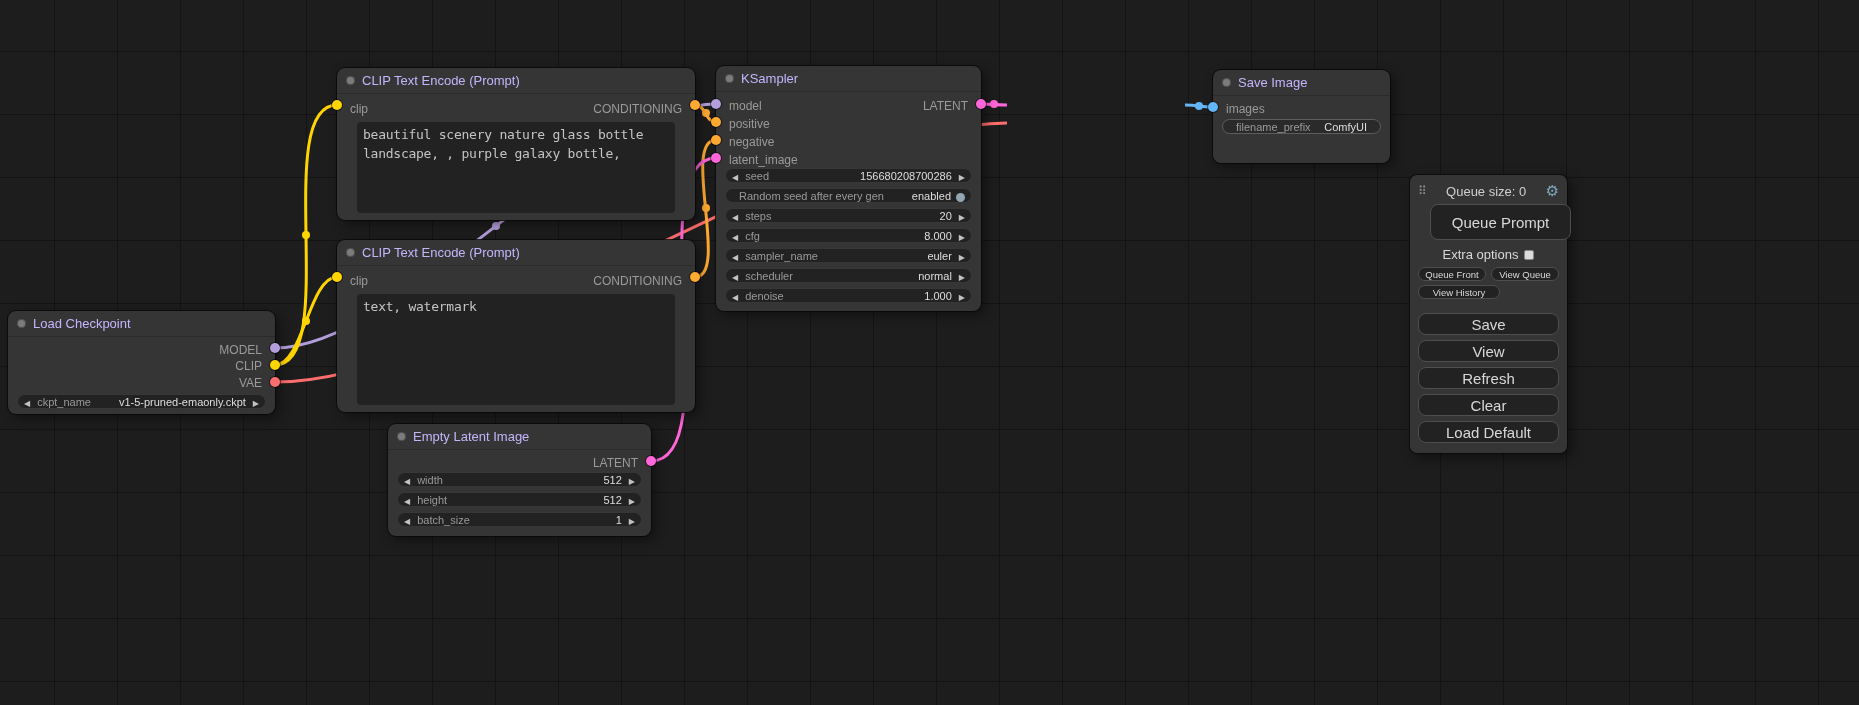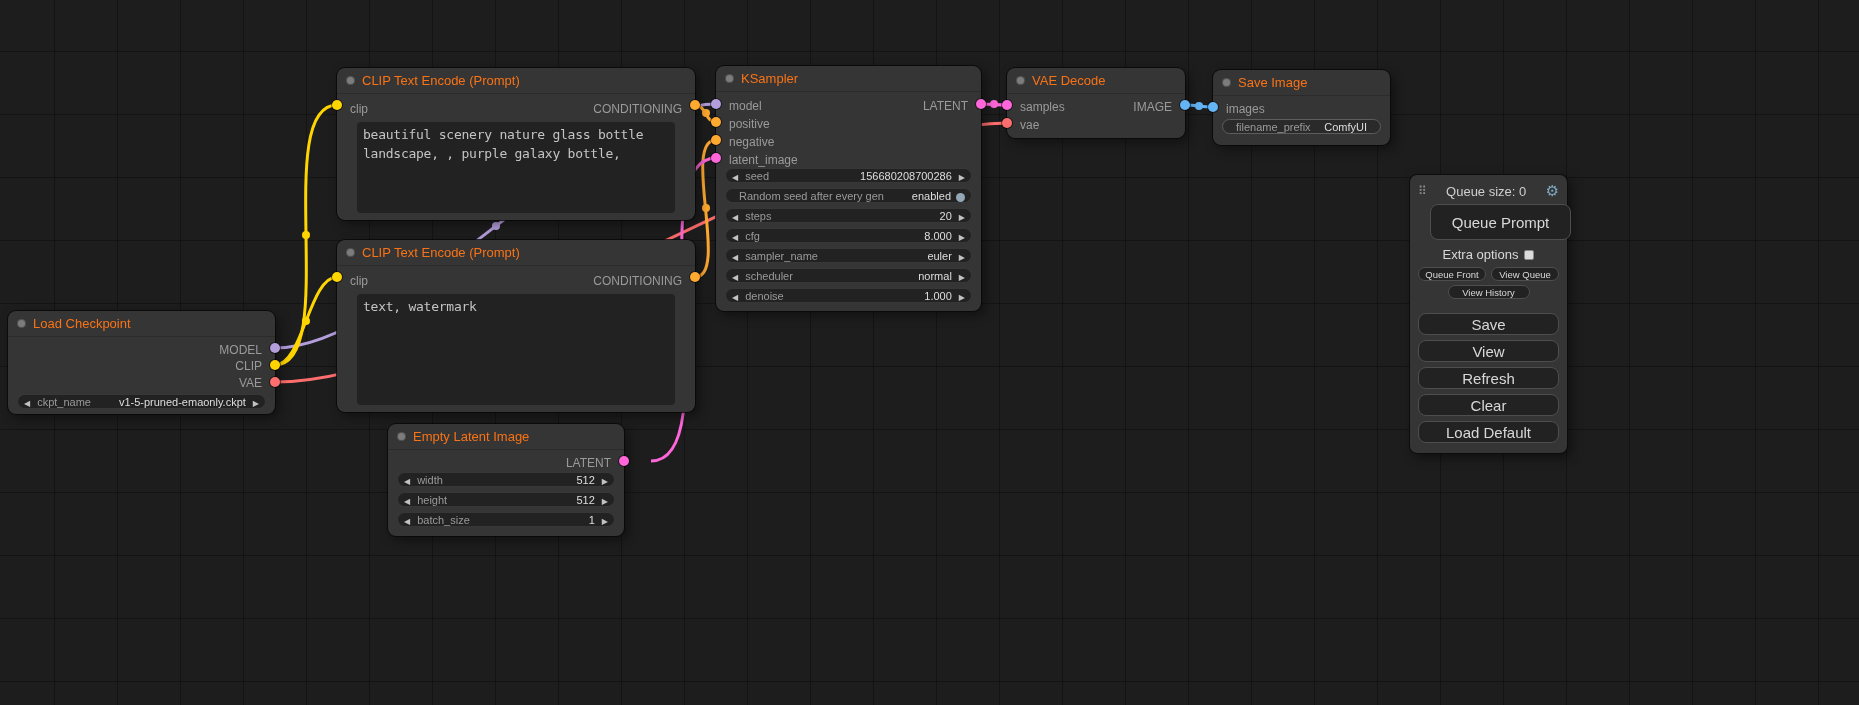--- a/index.html
+++ b/index.html
@@ -11,21 +11,21 @@
       linear-gradient(90deg, rgba(0,0,0,0.32) 1px, transparent 1px);
     background-size:63px 63px; background-position:-9px -12px; }
 
   .wires { position:absolute; left:0; top:0; width:1859px; height:705px; z-index:1; }
   .wire { fill:none; stroke-width:3; }
 
   .node { position:absolute; z-index:2; background:#353535; border-radius:8px;
     box-shadow:0 0 0 1px rgba(8,8,8,0.8), 4px 4px 12px rgba(0,0,0,0.45);
     color:#9a9a9a; display:flex; flex-direction:column; }
   .node-title { flex:0 0 26px; display:flex; align-items:center; gap:7px; padding:0 9px;
-    font-size:13px; color:#f97316; border-bottom:1px solid rgba(0,0,0,0.18); }
+    font-size:13px; color:#c4b5fd; border-bottom:1px solid rgba(0,0,0,0.18); }
   .title-dot { width:9px; height:9px; border-radius:50%; background:#7c7c7c;
     box-shadow:inset 0 0 0 1px rgba(0,0,0,0.35); flex:0 0 auto; }
 
   .pad2 { padding-top:2px; } .pad3 { padding-top:3px; }
   .slot-row { position:relative; display:flex; align-items:flex-end; font-size:12px;
     padding:0 13px; height:17px; }
   .slot-row.h18 { height:18px; } .slot-row.h22 { height:22px; }
   .out-label { margin-left:auto; }
   .dot { position:absolute; top:50%; width:10px; height:10px; border-radius:50%;
     transform:translateY(-50%); box-shadow:0 0 0 1px rgba(0,0,0,0.5); }
@@ -57,21 +57,21 @@
   .btn { background:#222; border:1px solid #4e4e4e; border-radius:8px; color:#d8d8d8;
     font-family:"Liberation Sans",sans-serif; cursor:pointer; }
   .btn-lg { height:22px; font-size:15px; margin-top:5px; width:100%; }
   .btn-qp { height:36px; margin-top:3px;margin-left:12px; }
   .extra-row { display:flex; align-items:center; justify-content:center; gap:6px;
     margin-top:7px; font-size:13px; color:#d8d8d8; }
   .checkbox { width:10px; height:10px; background:#dcdcdc; border:1px solid #8a8a8a;
     border-radius:2px; }
   .row-2 { display:flex; gap:5px; margin-top:5px; }
   .btn-sm { height:14px; font-size:9.5px; border-radius:7px; flex:1; padding:0 2px; }
-  .row-hist { display:flex; justify-content:center; margin-top:4px; }
+  .row-hist { display:flex; justify-content:flex-start; margin-top:4px; }
   .btn-hist { width:82px; flex:0 0 auto; }
   .menu-gap { height:9px; }
 </style>
 </head>
 <body>
 
 <div class="canvas">
 
   <svg class="wires">
     <path class="wire" d="M 275 348 C 400 348, 592 104, 716 104" stroke="#B39DDB"></path>
@@ -142,21 +142,21 @@
     </div>
     <div class="slot-row h22">
       <span class="dot in" style="background: rgb(255, 213, 0);"></span>
       <span>clip</span>
       <span class="out-label">CONDITIONING</span>
       <span class="dot out" style="background: rgb(255, 169, 49);"></span>
     </div>
     <div class="prompt-text">text, watermark</div>
   </div>
 
-  <div class="node" style="left:388px;top:424px;width:236px;height:112px;">
+  <div class="node" style="left:388px;top:424px;width:263px;height:112px;">
     <div class="node-title">
       <span class="title-dot"></span>
       <span>Empty Latent Image</span>
     </div>
     <div class="pad2"></div>
     <div class="slot-row h18">
       <span class="out-label">LATENT</span>
       <span class="dot out" style="background: rgb(255, 102, 217);"></span>
     </div>
     <div class="widget mt2">
@@ -239,39 +239,22 @@
       <span class="arr">▶</span>
     </div>
     <div class="widget">
       <span class="arr">◀</span>
       <span class="wl">denoise</span>
       <span class="wv">1.000</span>
       <span class="arr">▶</span>
     </div>
   </div>
 
-  <div class="node" style="left:1007px;top:68px;width:178px;height:70px;">
-    <div class="node-title">
-      <span class="title-dot"></span>
-      <span>VAE Decode</span>
-    </div>
-    <div class="pad2"></div>
-    <div class="slot-row h18">
-      <span class="dot in" style="background: rgb(255, 102, 217);"></span>
-      <span>samples</span>
-      <span class="out-label">IMAGE</span>
-      <span class="dot out" style="background: rgb(100, 181, 246);"></span>
-    </div>
-    <div class="slot-row h18">
-      <span class="dot in" style="background: rgb(255, 110, 110);"></span>
-      <span>vae</span>
-    </div>
-  </div>
-
-  <div class="node" style="left:1213px;top:70px;width:177px;height:75px;">
+
+  <div class="node" style="left:1213px;top:70px;width:177px;height:93px;">
     <div class="node-title">
       <span class="title-dot"></span>
       <span>Save Image</span>
     </div>
     <div class="pad2"></div>
     <div class="slot-row h18">
       <span class="dot in" style="background: rgb(100, 181, 246);"></span>
       <span>images</span>
     </div>
     <div class="widget textw mt3">

